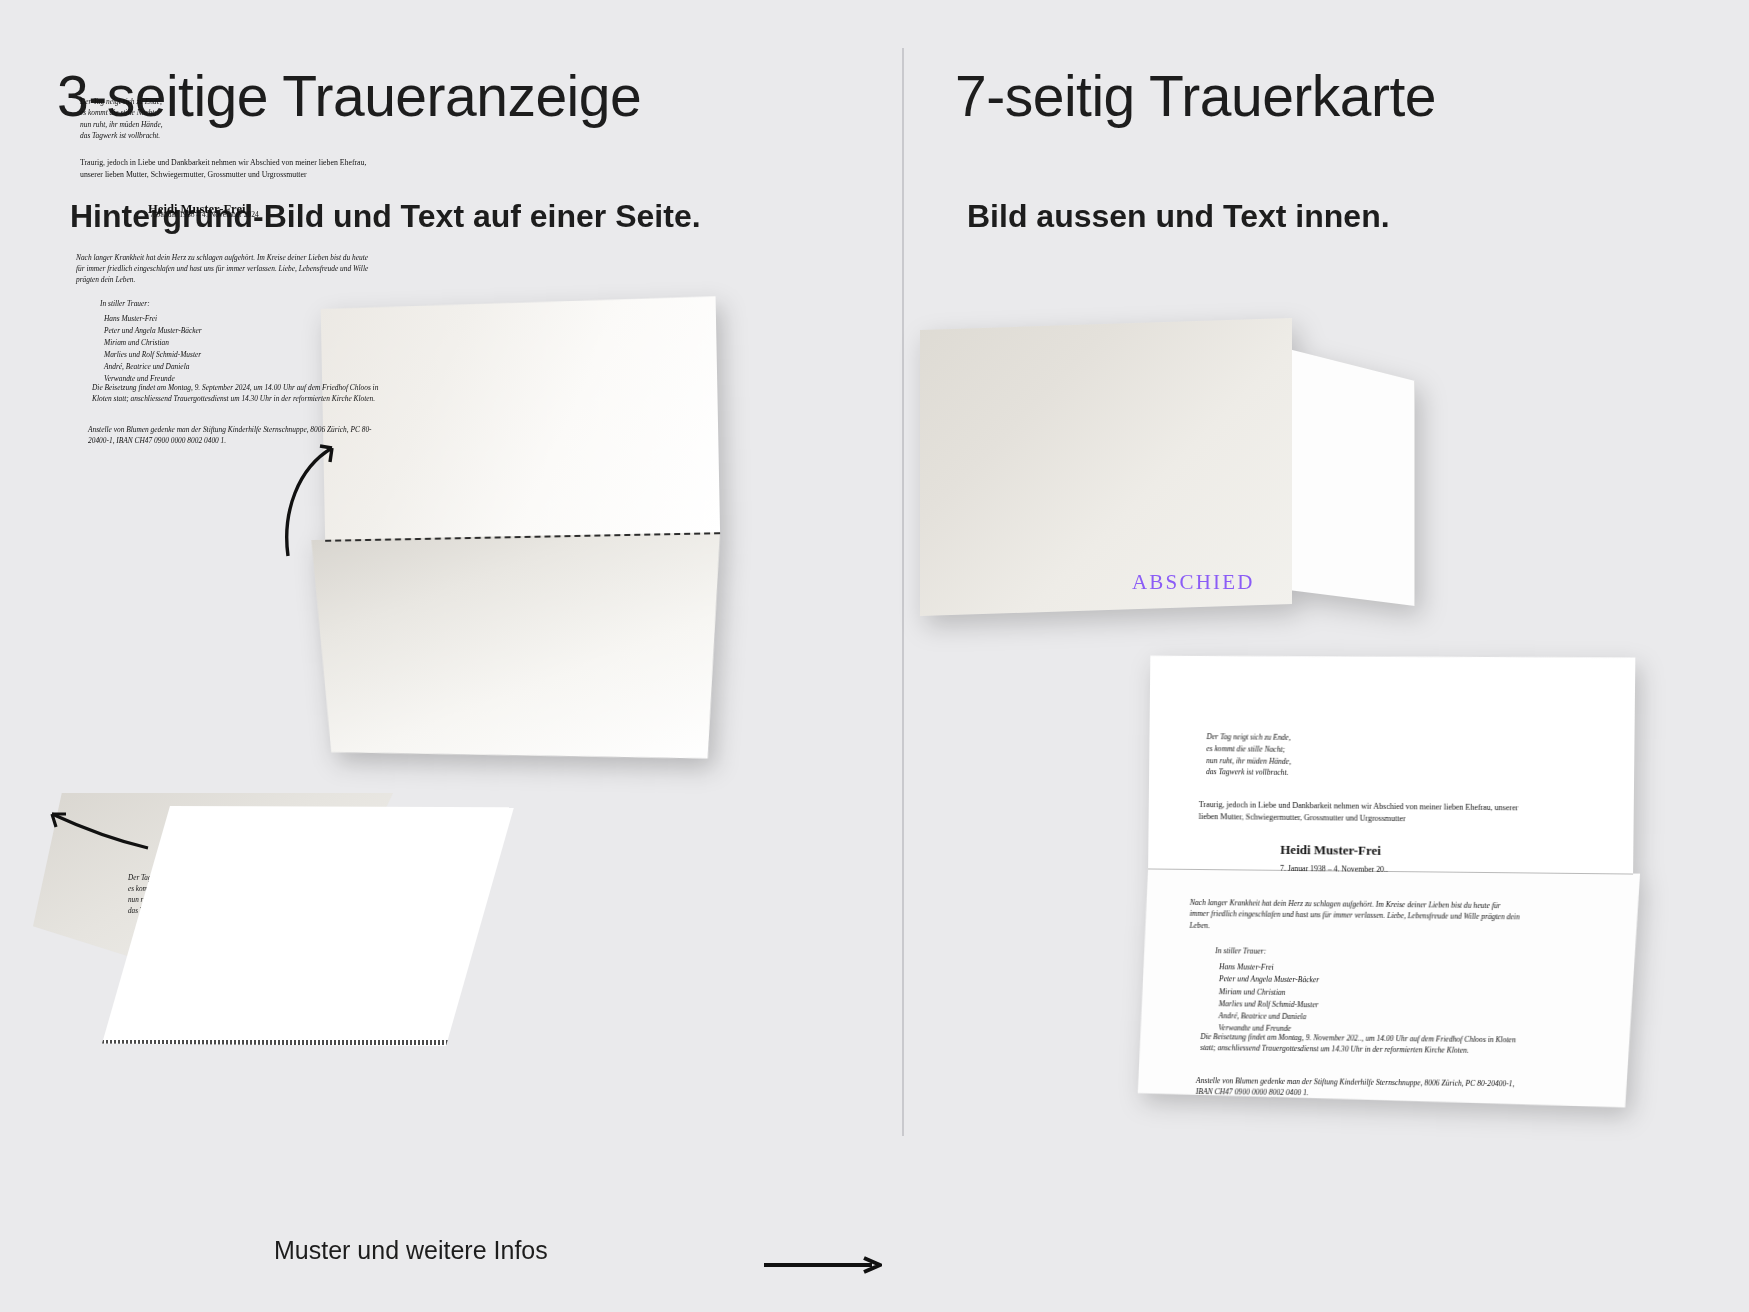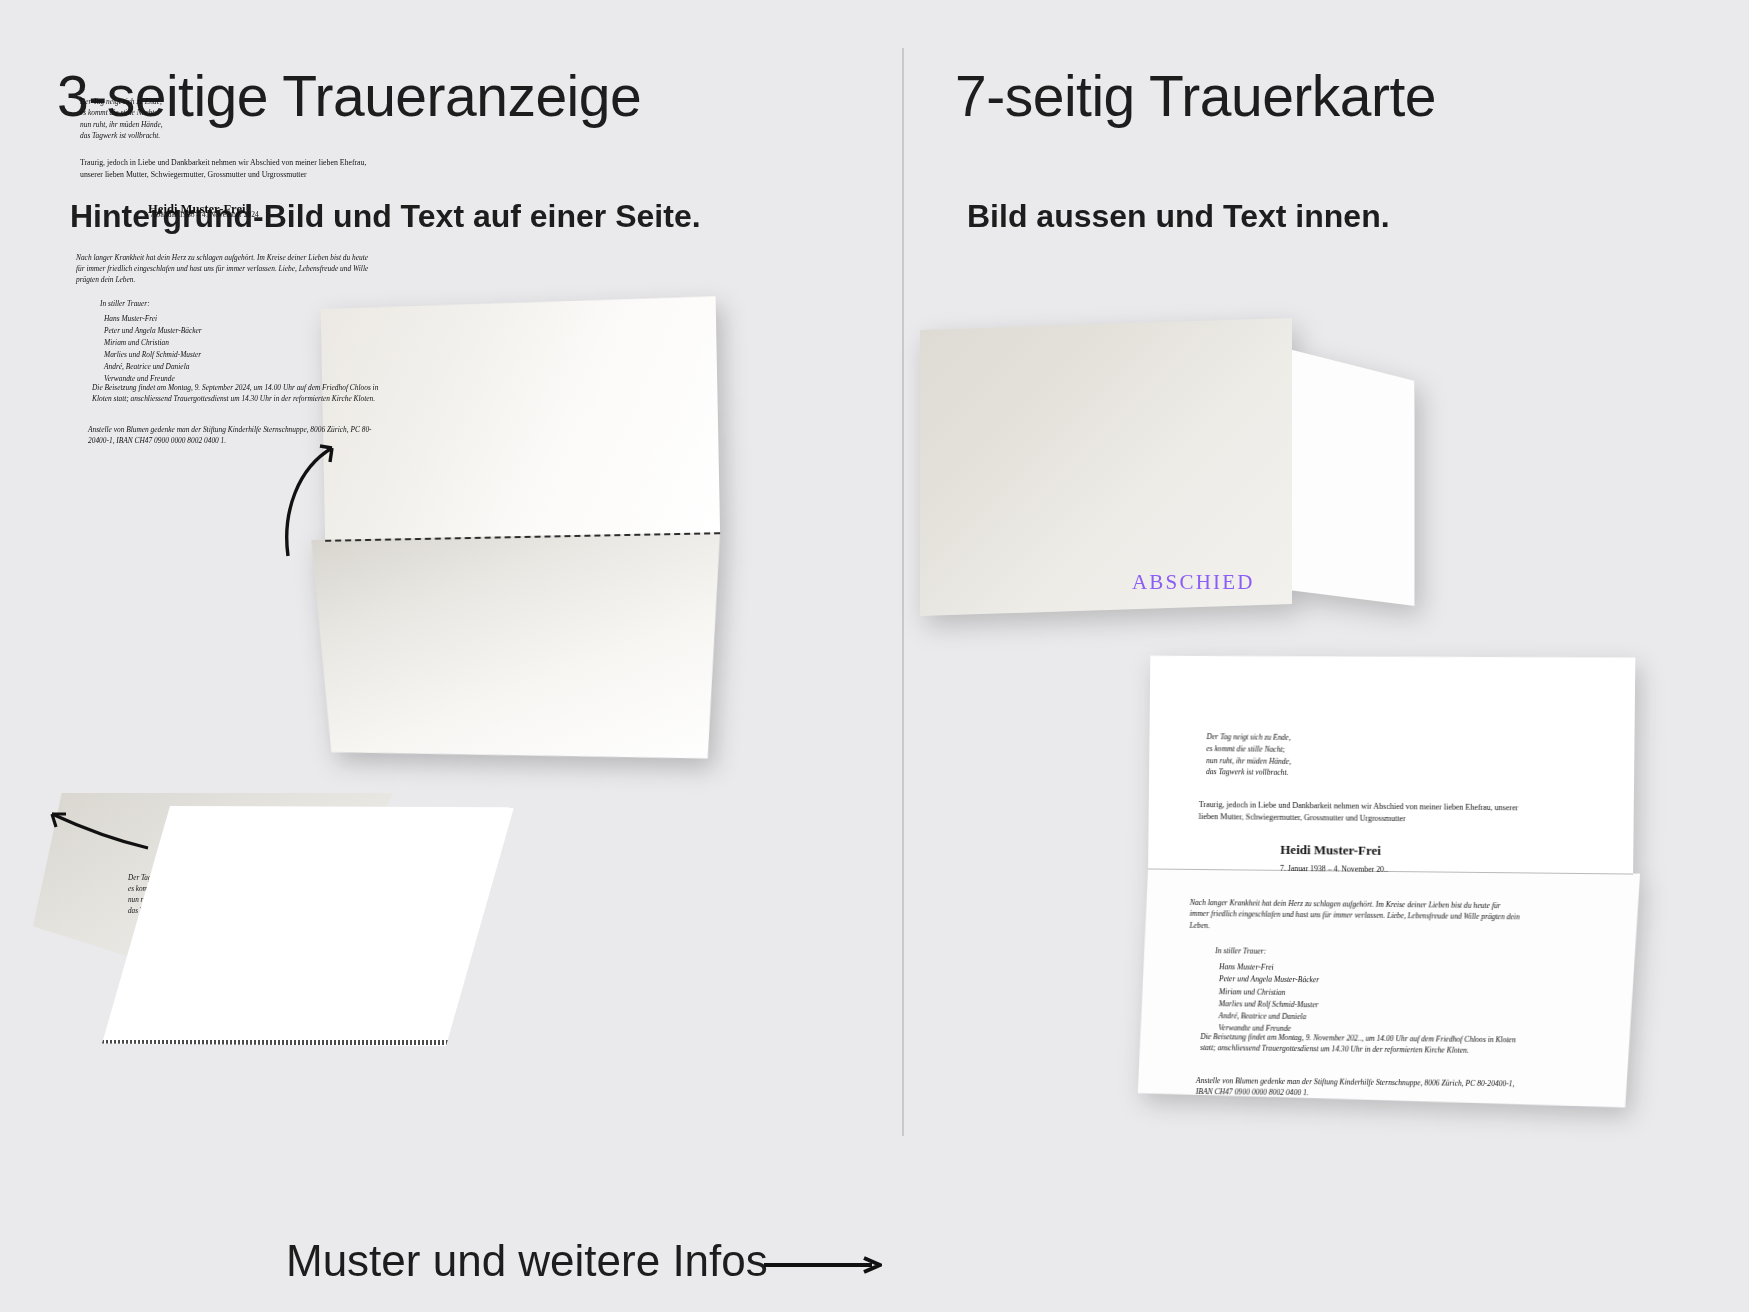--- a/index.html
+++ b/index.html
@@ -26,22 +26,22 @@
   .col-sub {
     position:absolute;
     font-size:32px; font-weight:700; white-space:nowrap; color:#1d1d1d;margin-left:12px;
   }
   #t-left  { left:57px;  top:63px; }
   #t-right { left:955px; top:63px; }
   #s-left  { left:58px;  top:198px; }
   #s-right { left:955px; top:198px;text-align:center; }
 
   .footer-note {
-    position:absolute; left:286px; top:1236px;
-    font-size:44px; white-space:nowrap;
+    position:absolute; left:274px; top:1236px;
+    font-size:25px; white-space:nowrap;
   }
   .arrow-right {
     position:absolute; left:764px; top:1256px; width:118px; height:18px;
   }
 
   
   .doc {
     position:absolute;
     font-family:"Liberation Serif", serif;
     color:#111;

